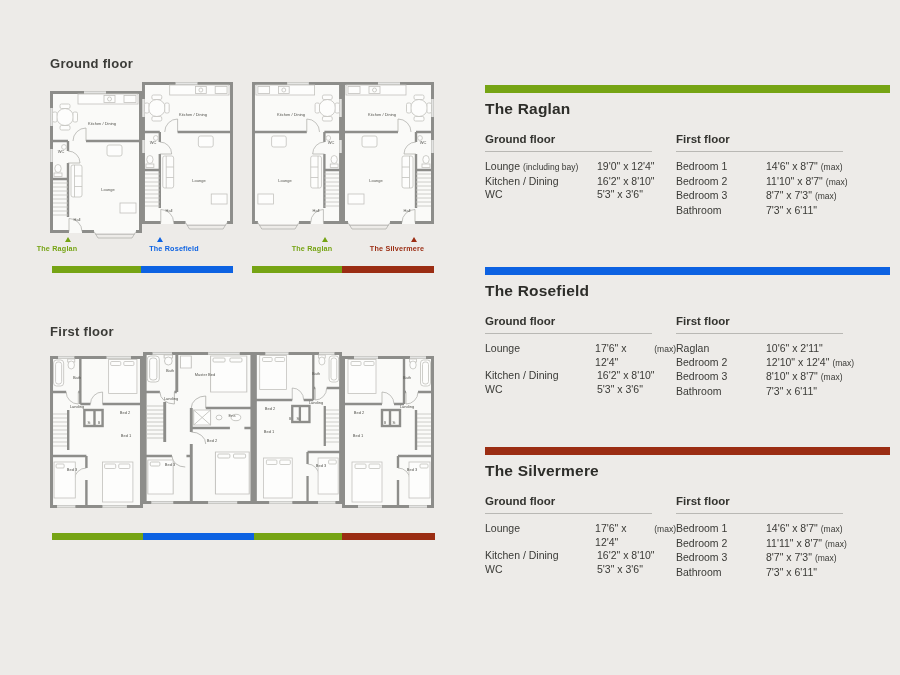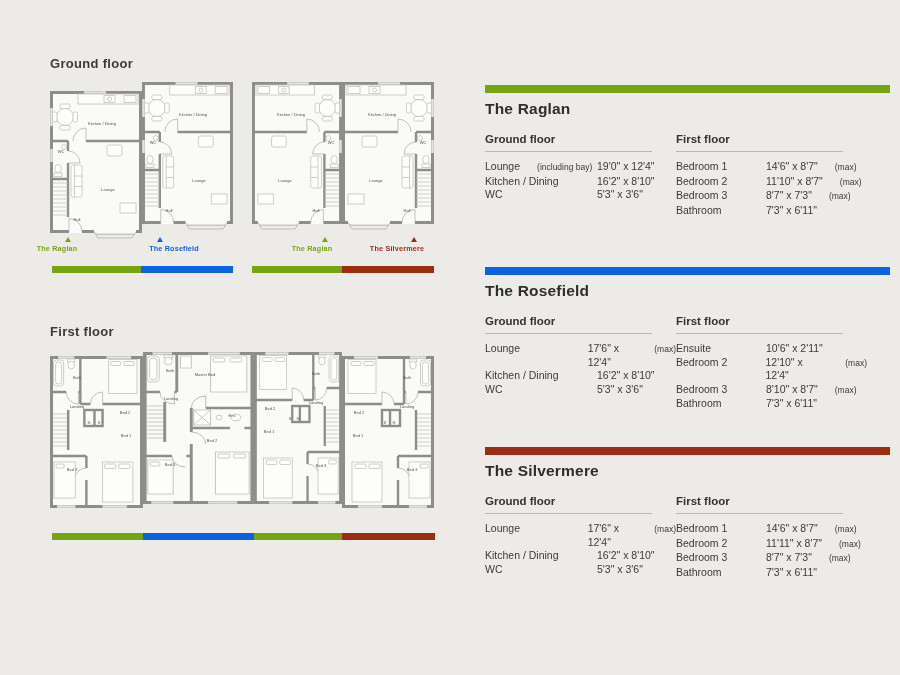--- a/index.html
+++ b/index.html
@@ -31,21 +31,21 @@
   .spec h2{margin:7px 0 0;font-size:15.5px;font-weight:bold;letter-spacing:.2px;color:#2d2d29}
   .cols{display:flex;margin-top:15px}
   .col{width:191px}
   .col h3{margin:0;font-size:11.5px;font-weight:bold;color:#33332f}
   .rule{width:167px;border-bottom:1px solid #b9b8b4;margin-top:6px}
   .rows{margin-top:8px}
   .row{display:flex;font-size:10.5px;line-height:13.5px;color:#3a3a36}
   .row .rl{width:112px;display:flex;align-items:baseline}
   .col2 .rl{width:90px}
   .row .rv{display:flex;align-items:baseline}
-  .note{font-size:8.5px;margin-left:17px;white-space:nowrap}
+  .note{font-size:8.5px;margin-left:3px;white-space:nowrap}
 </style>
 </head>
 <body>
 
 <div class="floor-h" style="left:50px;top:56px">Ground floor</div>
 
 <div class="floor-h" style="left:50px;top:324px">First floor</div>
 
 <svg id="plan-svg" width="470" height="560" viewBox="0 0 470 560">
   <defs>
@@ -414,21 +414,21 @@
             </span>
         </div>
       </div>
     </div>
     <div class="col col2">
       <h3>First floor</h3>
       <div class="rule"></div>
       <div class="rows">
         <div class="row">
           <span class="rl">
-              <span>Ensuite</span>
+              <span>Raglan</span>
             </span>
           <span class="rv">
               <span>10'6" x 2'11"</span>
             </span>
         </div>
         <div class="row">
           <span class="rl">
               <span>Bedroom 2</span>
             </span>
           <span class="rv">

